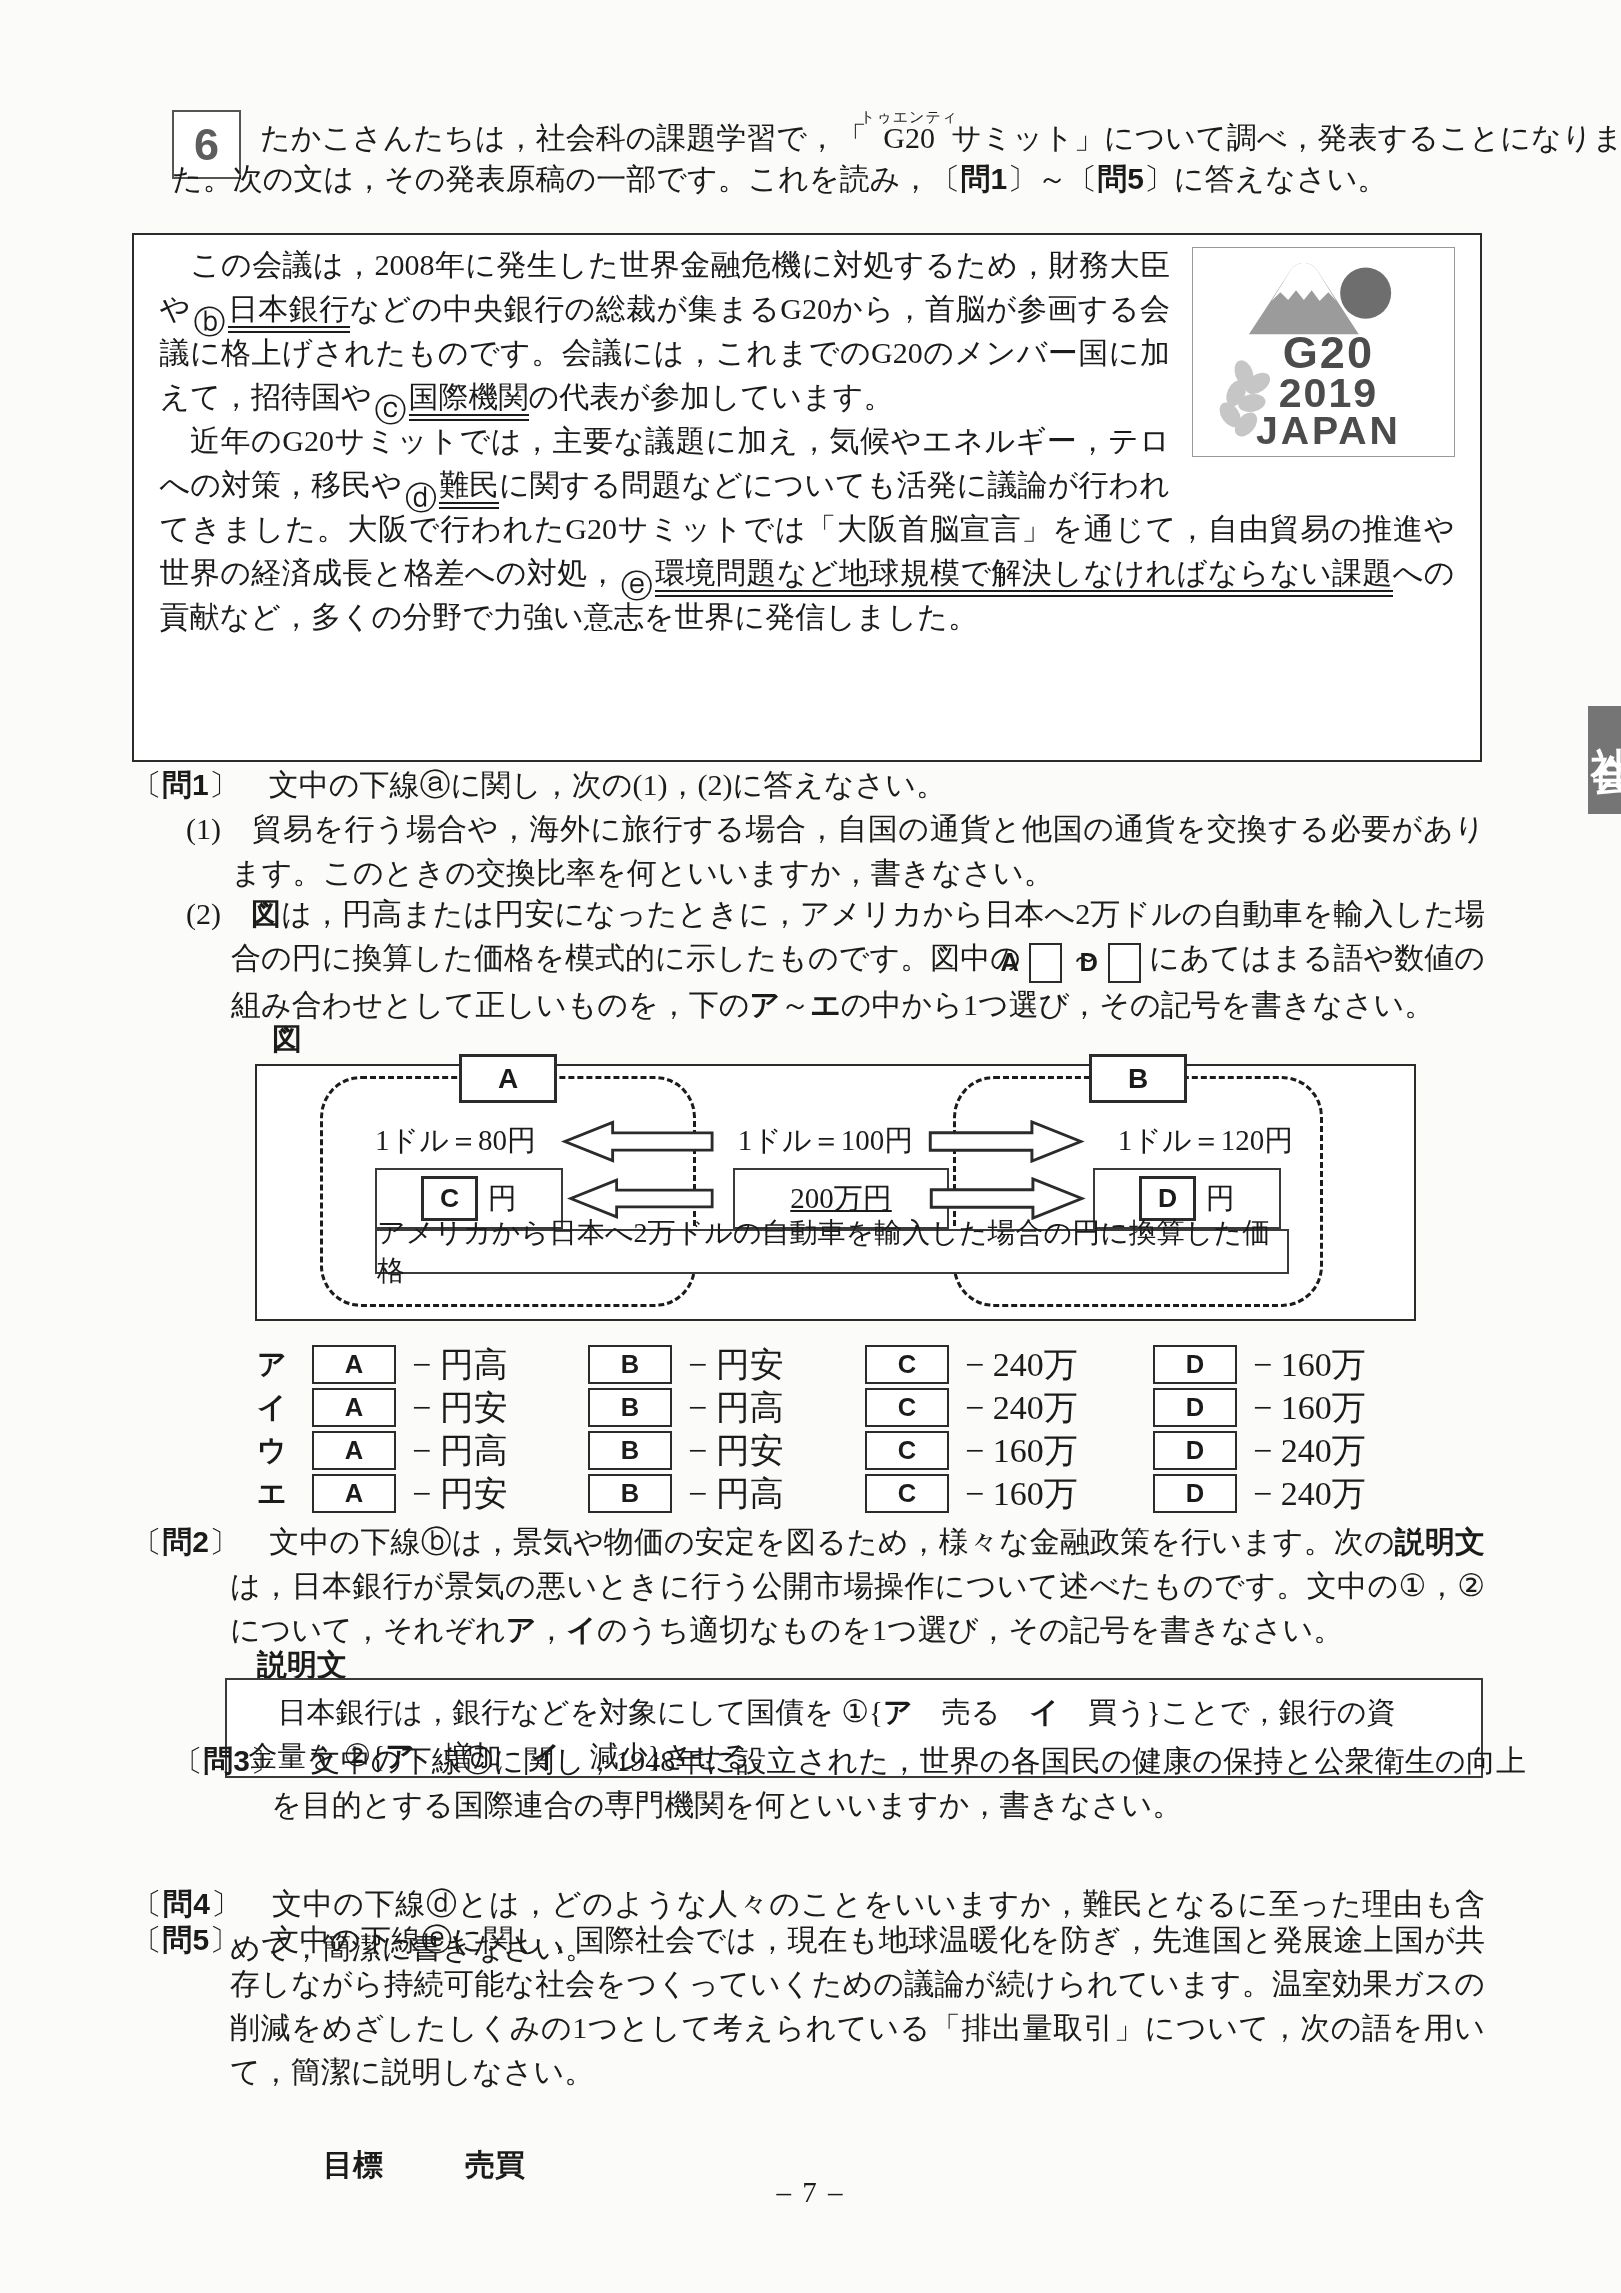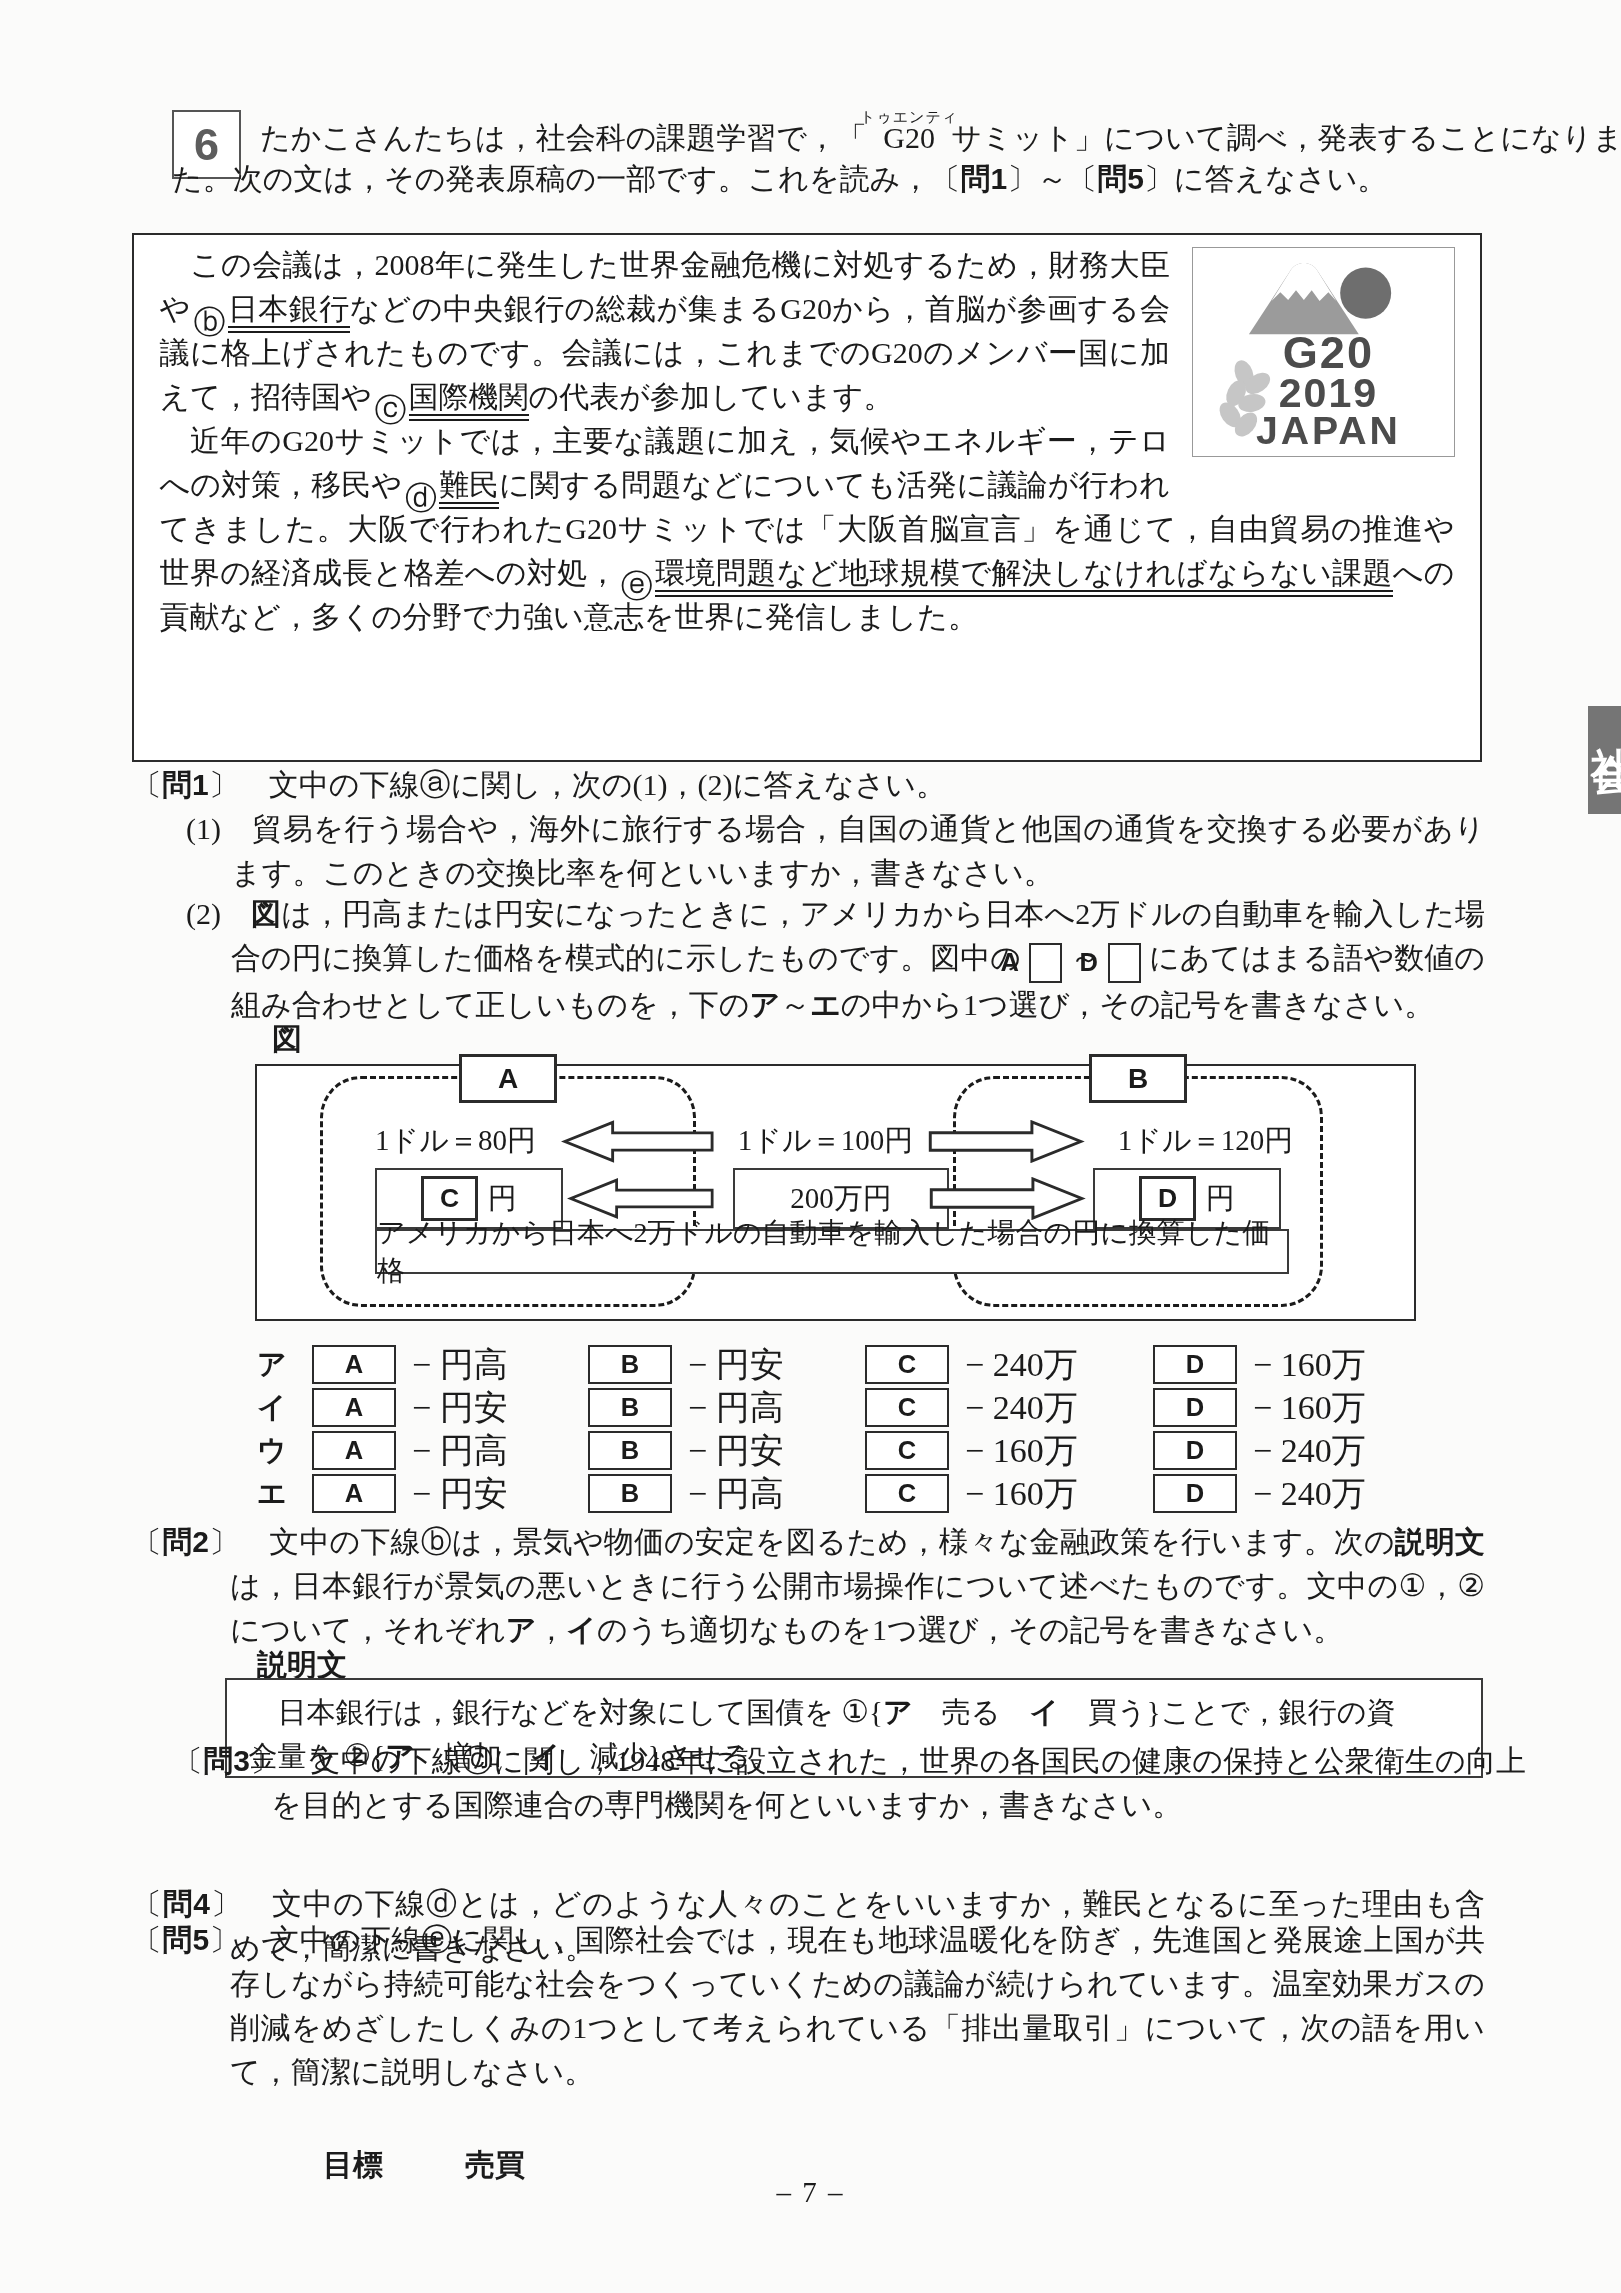--- a/index.html
+++ b/index.html
@@ -148,21 +148,21 @@
     <polygon points="158,13 54,13 54,2 4,22 54,42 54,31 158,31" fill="#fff" stroke="#2b2b2b" stroke-width="3"></polygon>
   </svg>
   <svg class="arr" style="left:670px;top:111px;" width="161" height="43" viewBox="0 0 160 44">
     <polygon points="2,13 106,13 106,2 156,22 106,42 106,31 2,31" fill="#fff" stroke="#2b2b2b" stroke-width="3"></polygon>
   </svg>
 
   <div class="pricebox" style="left:118px;width:188px;">
     <span class="ibox">C</span>
     <span>円</span>
   </div>
-  <div class="pricebox" style="left:476px;width:216px;">
+  <div class="pricebox" style="left:476px;width:216px;text-decoration:underline;">
     <span>200万円</span>
   </div>
   <div class="pricebox" style="left:836px;width:188px;">
     <span class="ibox">D</span>
     <span>円</span>
   </div>
   <div class="fig-caption">アメリカから日本へ2万ドルの自動車を輸入した場合の円に換算した価格</div>
 </div>
 
 <div class="abs options" id="options-rows">

